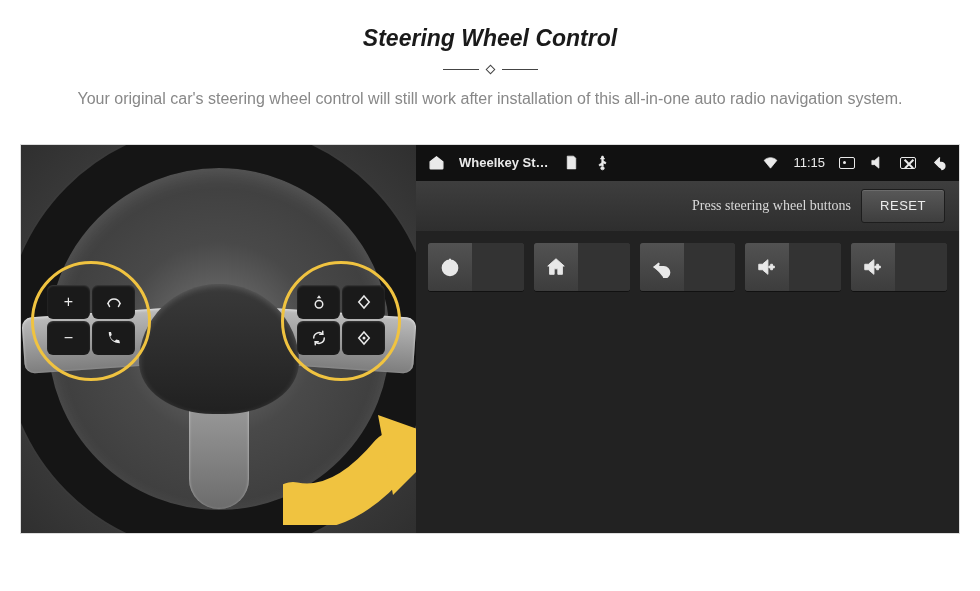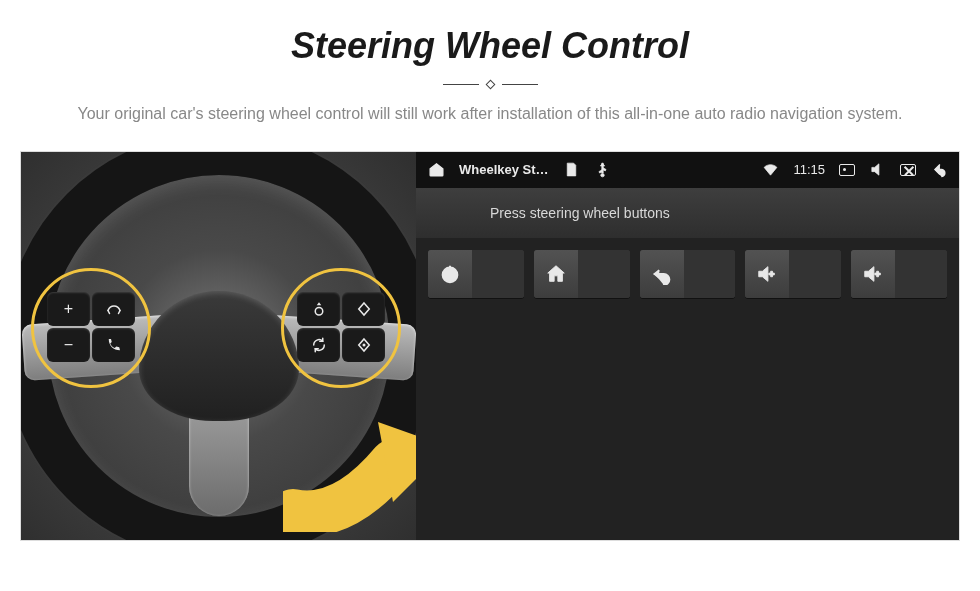--- a/index.html
+++ b/index.html
@@ -5,36 +5,36 @@
     * { margin: 0; padding: 0; box-sizing: border-box; }
     body {
       font-family: Arial, Helvetica, sans-serif;
       background: #fff;
       width: 980px;
       height: 591px;
       overflow: hidden;
     }
     .header { text-align: center; padding: 25px 40px 20px; }
     .title {
-      font-size: 36px;
+      font-size: 23px;
       font-weight: 700;
       font-style: italic;
       color: #1a1a1a;
       margin-bottom: 14px;
     }
     .divider {
       display: flex;
       align-items: center;
       justify-content: center;
       gap: 8px;
       margin-bottom: 14px;
     }
     .divider-line { width: 36px; height: 1px; background: #444; }
     .divider-diamond { width: 7px; height: 7px; border: 1px solid #444; transform: rotate(45deg); }
-    .subtitle { color: #888; font-size: 16px; line-height: 1.55; max-width: 880px; margin: 4px auto; }
+    .subtitle { color: #888; font-size: 16px; line-height: 1.55; max-width: 880px; margin: 12px auto; }
 
     .main { display: flex; border: 1px solid #ddd; margin: 0 20px; height: 390px; }
 
     
     .wheel-panel {
       width: 395px; height: 100%; position: relative; overflow: hidden;
       background: radial-gradient(circle at 50% 50%, #616161 0 18%, #494949 35%, #2f2f2f 100%);
     }
     .wheel-rim {
       position: absolute; top: 50%; left: 50%;
@@ -99,21 +99,21 @@
       content:""; position:absolute; top:5px; left:2px; width:12px; height:1.5px; background:#eaeaea;
     }
     .sb-sq.x::before { transform: rotate(45deg); }
     .sb-sq.x::after  { transform: rotate(-45deg); }
 
     .toolbar {
       height: 50px; background: linear-gradient(#3e3e3e,#2e2e2e);
       display: flex; align-items: center; padding: 0 14px; gap: 10px;
       color: #d8d8d8; font-size: 14px;
     }
-    .toolbar-text { flex: 1; text-align: left; padding-left: 60px; }
+    .toolbar-text { flex: 1; text-align: right; padding-left: 60px; font-family: Liberation Serif, serif; }
     .btn {
       min-width: 84px; height: 34px; background: linear-gradient(#585858,#3e3e3e);
       border: 1px solid #1d1d1d; border-radius: 3px; color: #ececec;
       font-size: 13px; letter-spacing: 0.5px; display: flex; align-items: center; justify-content: center;
       cursor: pointer; box-shadow: inset 0 1px 0 rgba(255,255,255,0.12);
     }
 
     .tiles { display: flex; gap: 10px; padding: 12px; }
     .tile {
       flex: 1; height: 48px; display: flex; border-radius: 3px; overflow: hidden;
@@ -237,20 +237,21 @@
       <span class="sb-icon">
         <svg viewBox="0 0 24 24" fill="none" stroke-width="2">
             <path d="M14 5l-7 7 7 7"></path>
             <path d="M7 12h9a5 5 0 0 1 0 10"></path>
           </svg>
       </span>
     </div>
 
     <div class="toolbar">
       <span class="toolbar-text">Press steering wheel buttons</span>
+      <div class="btn">RESET</div>
     </div>
 
     <div class="tiles">
       <div class="tile">
         <div class="tile-icon">
           <svg viewBox="0 0 24 24" fill="none" stroke-width="2.2">
               <circle cx="12" cy="13" r="8"></circle>
               <line x1="12" y1="3" x2="12" y2="12"></line>
             </svg>
         </div>

